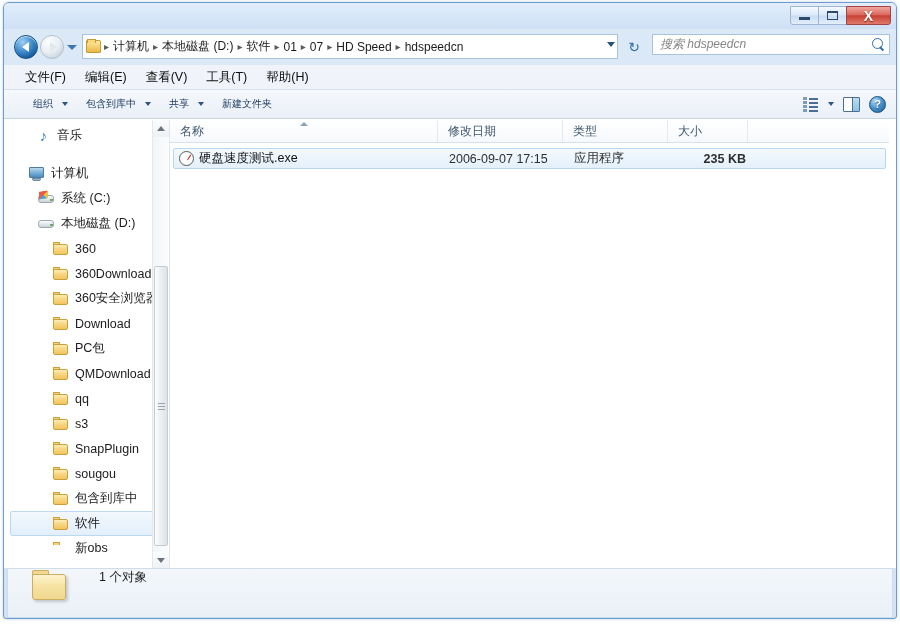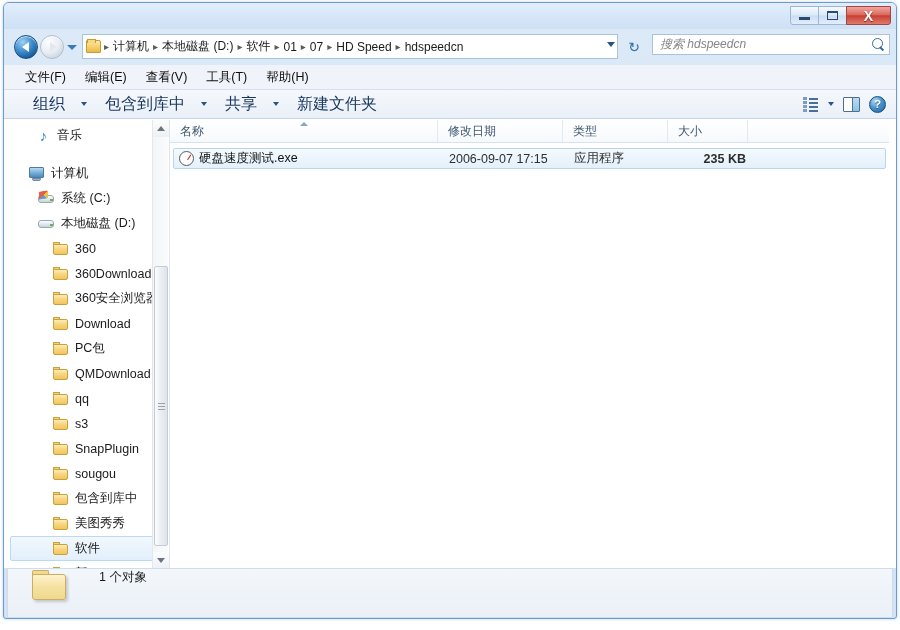--- a/index.html
+++ b/index.html
@@ -137,22 +137,22 @@
   .menuitem { padding:3px 7px; color:#0d0d0d; font-size:12.5px; white-space:nowrap; }
 
   
   #toolbar {
     position:absolute; left:0; top:87px; width:892px; height:29px;
     background: linear-gradient(to bottom,#f5f8fc 0%, #eaf0f8 100%);
     border-bottom:1px solid #c5d4e6;
     display:flex; align-items:center; padding-left:20px;
   }
   .tbitem {
-    display:flex; align-items:center; gap:16px; padding:4px 9px;
-    color:#17365d; font-size:16px; white-space:nowrap;
+    display:flex; align-items:center; gap:9px; padding:4px 9px;
+    color:#17365d; font-size:10px; white-space:nowrap;
   }
   .caret { width:0;height:0;border-left:3.5px solid transparent;border-right:3.5px solid transparent;
            border-top:4px solid #2a5580; }
   .tbright { position:absolute; right:10px; display:flex; align-items:center; gap:9px; }
   #viewicon { width:16px;height:14px; position:relative; }
   #viewicon i {
     position:absolute; left:6px; height:1.6px; background:#4a6f96; display:block; width:9px;
   }
   #viewicon i:nth-child(1){ top:1px; } #viewicon i:nth-child(2){ top:5px; }
   #viewicon i:nth-child(3){ top:9px; } #viewicon i:nth-child(4){ top:13px; }
@@ -540,27 +540,20 @@
             </span>
           <span class="lbl">sougou</span>
         </div>
         <div class="navrow" style="padding-left:43px">
           <span class="ic ic-folder">
               <span class="tab"></span>
               <span class="bd"></span>
             </span>
           <span class="lbl">包含到库中</span>
         </div>
-        <div class="navrow" style="padding-left:43px">
-          <span class="ic ic-folder">
-              <span class="tab"></span>
-              <span class="bd"></span>
-            </span>
-          <span class="lbl">美图秀秀</span>
-        </div>
         <div class="navrow sel" style="padding-left:42px">
           <span class="ic ic-folder">
               <span class="tab"></span>
               <span class="bd"></span>
             </span>
           <span class="lbl">软件</span>
         </div>
         <div class="navrow" style="padding-left:43px">
           <span class="ic ic-folder">
               <span class="tab"></span>

